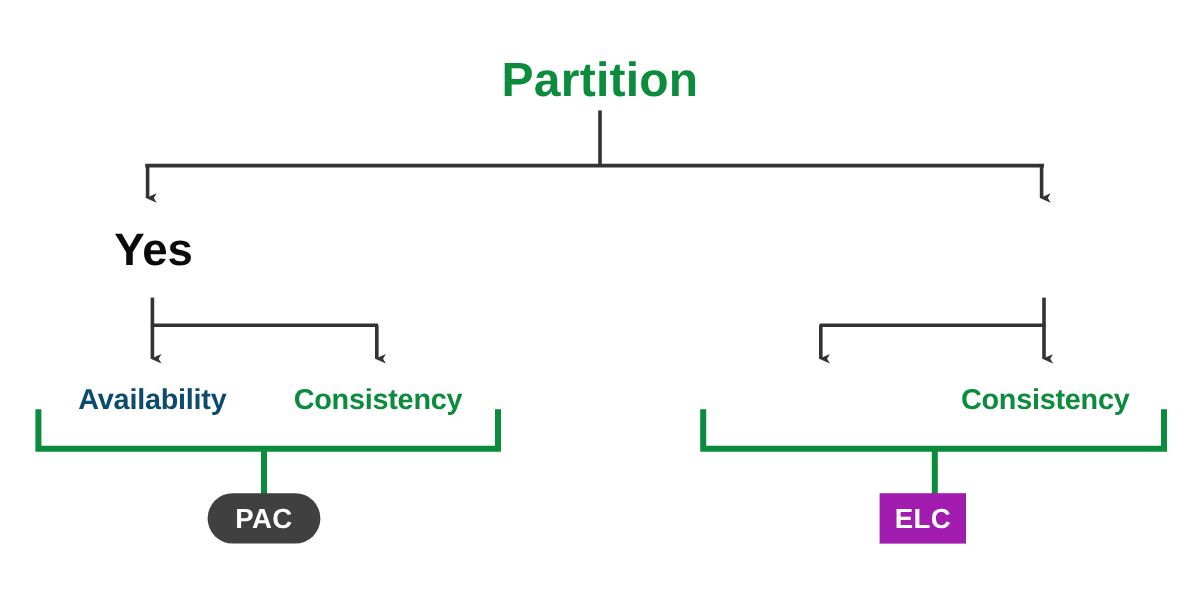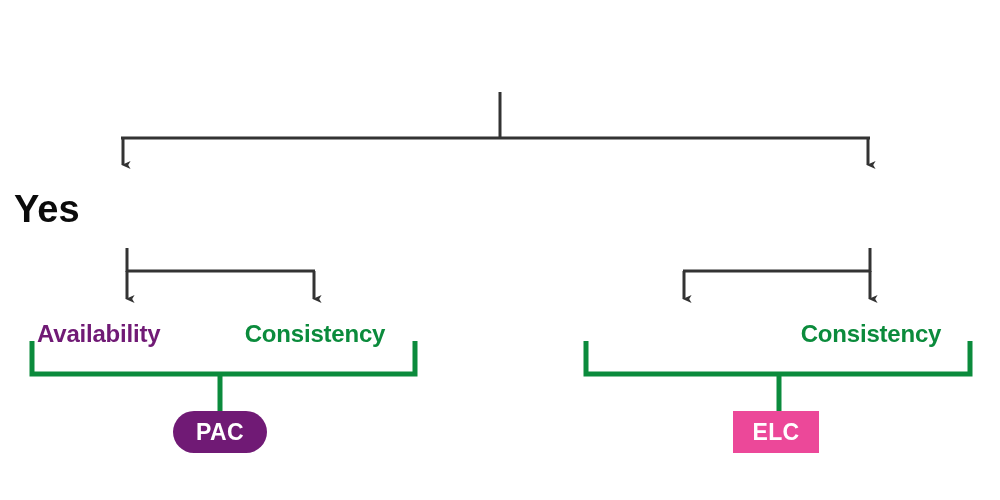--- a/index.html
+++ b/index.html
@@ -98,32 +98,33 @@
     <line x1="684" y1="271" x2="684" y2="299" stroke="#333333" stroke-width="3" marker-end="url(#arrowhead-dark)"></line>
 
     <line x1="870" y1="271" x2="870" y2="299" stroke="#333333" stroke-width="3" marker-end="url(#arrowhead-dark)"></line>
 
     <path d="M586,341 L586,374 L970,374 L970,341" fill="none" stroke="#0B8B3C" stroke-width="5" stroke-linecap="butt" stroke-linejoin="miter"></path>
 
     <line x1="779" y1="374" x2="779" y2="412" stroke="#0B8B3C" stroke-width="5"></line>
 
   </svg>
 
+  <div class="node-label root-title" style="left:0; top:47px; width:1000px; text-align:center; color:#0B8B3C;">Partition</div>
 
-  <div class="node-label branch-label" style="left:14px; top:190px; width:256px; color:#0B0B0B;">Yes</div>
+  <div class="node-label branch-label" style="left:0; top:190px; width:256px; text-align:center; color:#0B0B0B;">Yes</div>
 
 
-  <div class="node-label leaf-label" style="left:37px; top:322px; width:180px; text-align:left; color:#701a75;">Availability</div>
+  <div class="node-label leaf-label" style="left:37px; top:322px; width:180px; text-align:center; color:#0c4a6e;">Availability</div>
 
   <div class="node-label leaf-label" style="left:225px; top:322px; width:180px; text-align:center; color:#0B8B3C;">Consistency</div>
 
 
   <div class="node-label leaf-label" style="left:781px; top:322px; width:180px; text-align:center; color:#0B8B3C;">Consistency</div>
 
-  <div class="outcome-box" style="left:173px; top:411px; width:94px; height:42px; background:#701a75;border-radius:21px;">
+  <div class="outcome-box" style="left:173px; top:411px; width:94px; height:42px; background:#404040;border-radius:21px;">
     <span>PAC</span>
   </div>
 
-  <div class="outcome-box" style="left:733px; top:411px; width:86px; height:42px; background:#ec4899;">
+  <div class="outcome-box" style="left:733px; top:411px; width:72px; height:42px; background:#a21caf;">
     <span>ELC</span>
   </div>
 
 </div>
 
 </body></html>

